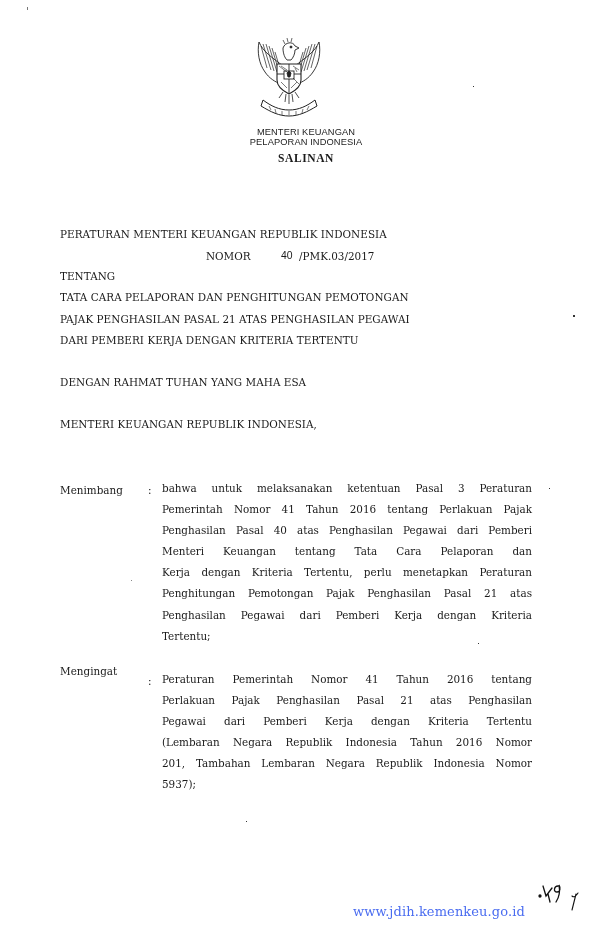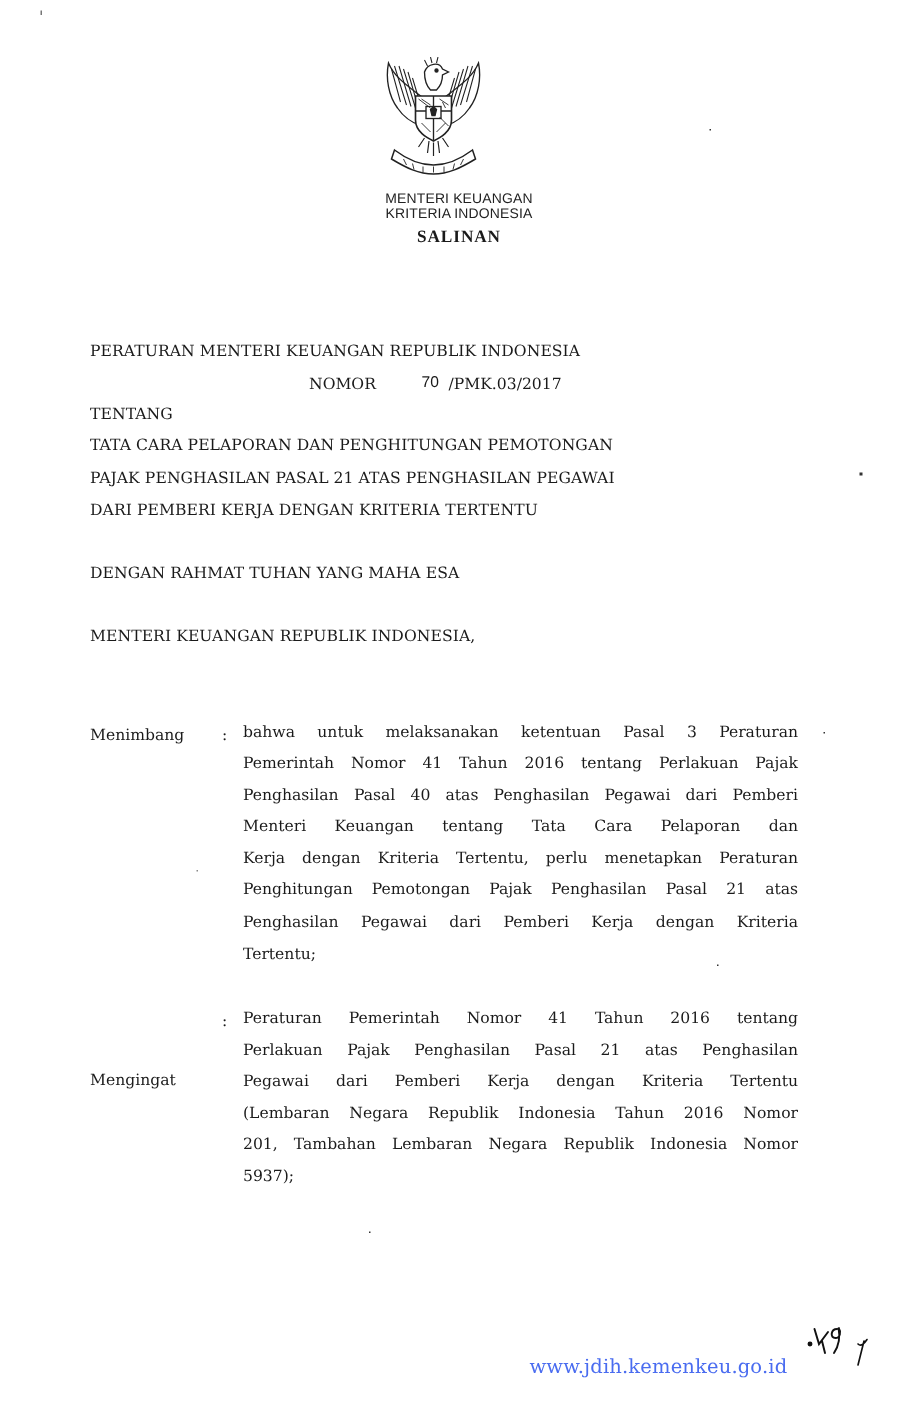--- a/index.html
+++ b/index.html
@@ -74,27 +74,27 @@
     <path d="M28 44 L34 50 M38 50 L44 44 M40 40 L46 46" stroke-width="0.6"></path>
 
     <path d="M30 54 L26 60 M42 54 L46 60 M33 56 L32 64 M39 56 L40 64 M36 57 L36 66" stroke-width="0.8"></path>
 
     <path d="M10 62 C 18 68, 26 72, 36 72 C 46 72, 54 68, 62 62 L 64 68 C 54 74, 46 78, 36 78 C 26 78, 18 74, 8 68 Z" fill="#fff" stroke-width="1"></path>
     <path d="M16 68 L18 72 M22 71 L23 75 M29 73 L29 77 M36 73 L36 77 M43 73 L43 77 M50 71 L49 75 M56 68 L54 72" stroke-width="0.6"></path>
   </svg>
 </div>
 
 <div class="abs ministry" style="top:127px;">MENTERI KEUANGAN</div>
-<div class="abs ministry" style="top:137px;">KRITERIA INDONESIA</div>
+<div class="abs ministry" style="top:137px;">PELAPORAN INDONESIA</div>
 <div class="abs salinan">SALINAN</div>
 
 <div class="abs center-line" style="top:228px;">PERATURAN MENTERI KEUANGAN REPUBLIK INDONESIA</div>
 <div class="abs nomor-line" style="top:250px; height:14px;">
   <span class="nomor-label">NOMOR</span>
-  <span class="nomor-num">70</span>
+  <span class="nomor-num">40</span>
   <span class="nomor-suffix">/PMK.03/2017</span>
 </div>
 <div class="abs center-line" style="top:270px;">TENTANG</div>
 <div class="abs center-line" style="top:291px;">TATA CARA PELAPORAN DAN PENGHITUNGAN PEMOTONGAN</div>
 <div class="abs center-line" style="top:313px;">PAJAK PENGHASILAN PASAL 21 ATAS PENGHASILAN PEGAWAI</div>
 <div class="abs center-line" style="top:334px;">DARI PEMBERI KERJA DENGAN KRITERIA TERTENTU</div>
 
 <div class="abs center-line" style="top:376px;">DENGAN RAHMAT TUHAN YANG MAHA ESA</div>
 <div class="abs center-line" style="top:418px;">MENTERI KEUANGAN REPUBLIK INDONESIA,</div>
 
@@ -104,21 +104,21 @@
   <span class="ln">bahwa untuk melaksanakan ketentuan Pasal 3 Peraturan</span>
   <span class="ln">Pemerintah Nomor 41 Tahun 2016 tentang Perlakuan Pajak</span>
   <span class="ln">Penghasilan Pasal 40 atas Penghasilan Pegawai dari Pemberi</span>
   <span class="ln">Menteri Keuangan tentang Tata Cara Pelaporan dan</span>
   <span class="ln">Kerja dengan Kriteria Tertentu, perlu menetapkan Peraturan</span>
   <span class="ln">Penghitungan Pemotongan Pajak Penghasilan Pasal 21 atas</span>
   <span class="ln">Penghasilan Pegawai dari Pemberi Kerja dengan Kriteria</span>
   <span class="ln last">Tertentu;</span>
 </div>
 
-<div class="abs label" style="top:714px;">Mengingat</div>
+<div class="abs label" style="top:665px;">Mengingat</div>
 <div class="abs colon" style="top:675px;">:</div>
 <div class="abs para" style="top:669px;">
   <span class="ln">Peraturan Pemerintah Nomor 41 Tahun 2016 tentang</span>
   <span class="ln">Perlakuan Pajak Penghasilan Pasal 21 atas Penghasilan</span>
   <span class="ln">Pegawai dari Pemberi Kerja dengan Kriteria Tertentu</span>
   <span class="ln">(Lembaran Negara Republik Indonesia Tahun 2016 Nomor</span>
   <span class="ln">201, Tambahan Lembaran Negara Republik Indonesia Nomor</span>
   <span class="ln last">5937);</span>
 </div>
 

